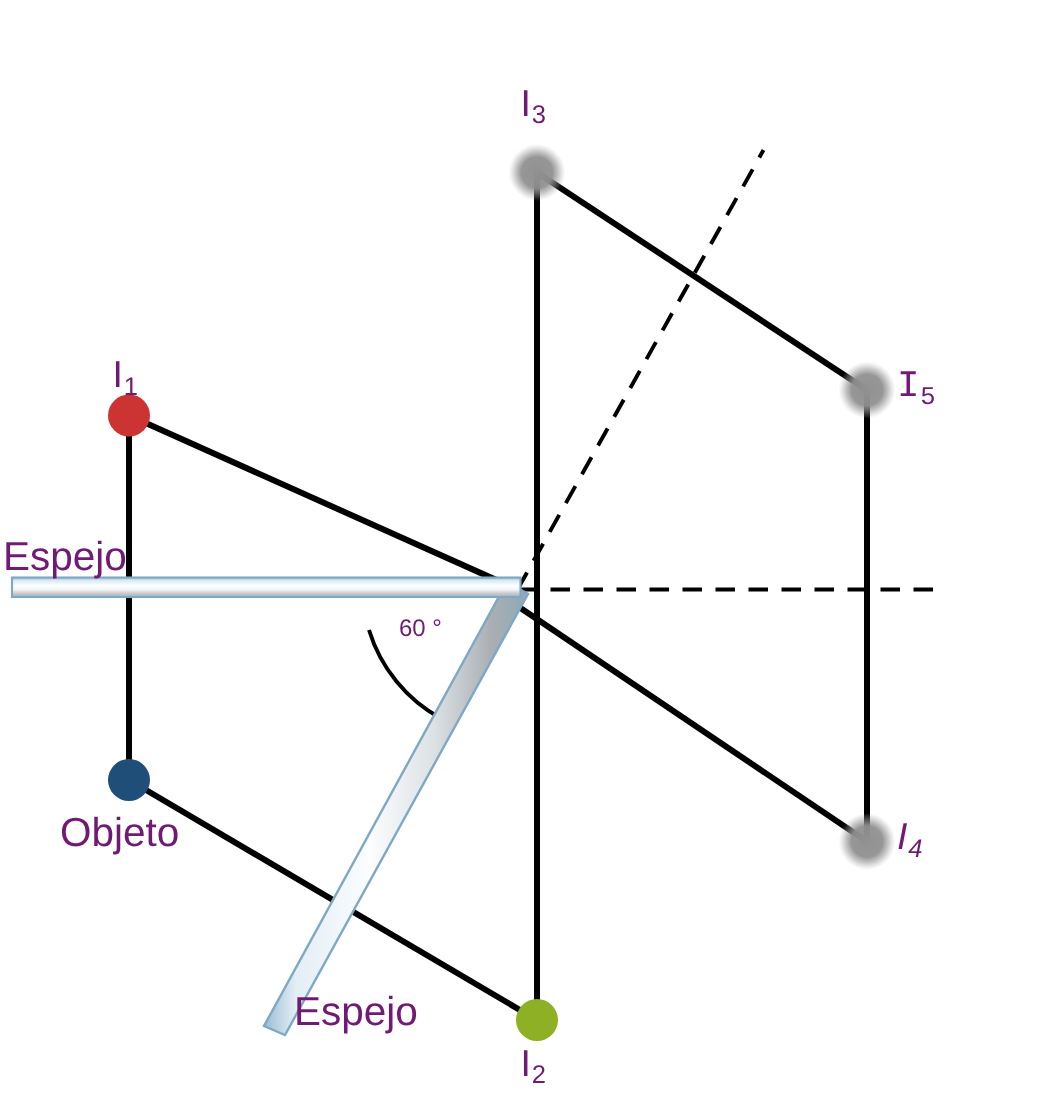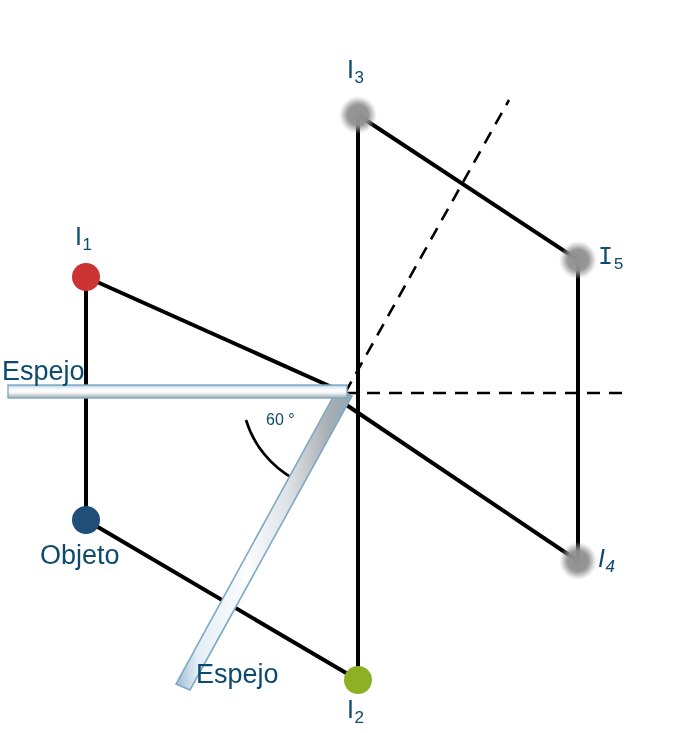--- a/index.html
+++ b/index.html
@@ -24,21 +24,21 @@
     position: absolute;
     top: 0;
     left: 0;
     width: 691px;
     height: 733px;
     display: block;
   }
   .lbl {
     position: absolute;
     font-family: "Liberation Sans", sans-serif;
-    color: #0c4a6e;
+    color: #701a75;
     white-space: nowrap;
     line-height: 1;
     user-select: none;
   }
   .lbl-main {
     font-size: 27px;
   }
   .lbl-img {
     font-size: 25px;
   }
@@ -116,21 +116,21 @@
 
     <circle cx="358" cy="115" r="19" fill="url(#blurDot)"></circle>
     <circle cx="578" cy="260" r="19" fill="url(#blurDot)"></circle>
     <circle cx="578" cy="561" r="19" fill="url(#blurDot)"></circle>
 
     <circle cx="86" cy="277" r="14" fill="#CC3333"></circle>
     <circle cx="86" cy="520" r="14" fill="#1F4E79"></circle>
     <circle cx="358" cy="680" r="14" fill="#8DB024"></circle>
   </svg>
 
-  <div class="lbl lbl-img" style="left:75px; top:224px;">
+  <div class="lbl lbl-img" style="left:75px; top:238px;">
     <span>I</span><sub>1</sub>
   </div>
 
   <div class="lbl lbl-img" style="left:347px; top:57px;">
     <span>I</span><sub>3</sub>
   </div>
 
   <div class="lbl lbl-img" style="left:598px; top:245px;font-family:Liberation Mono, monospace;">
     <span>I</span><sub>5</sub>
   </div>

